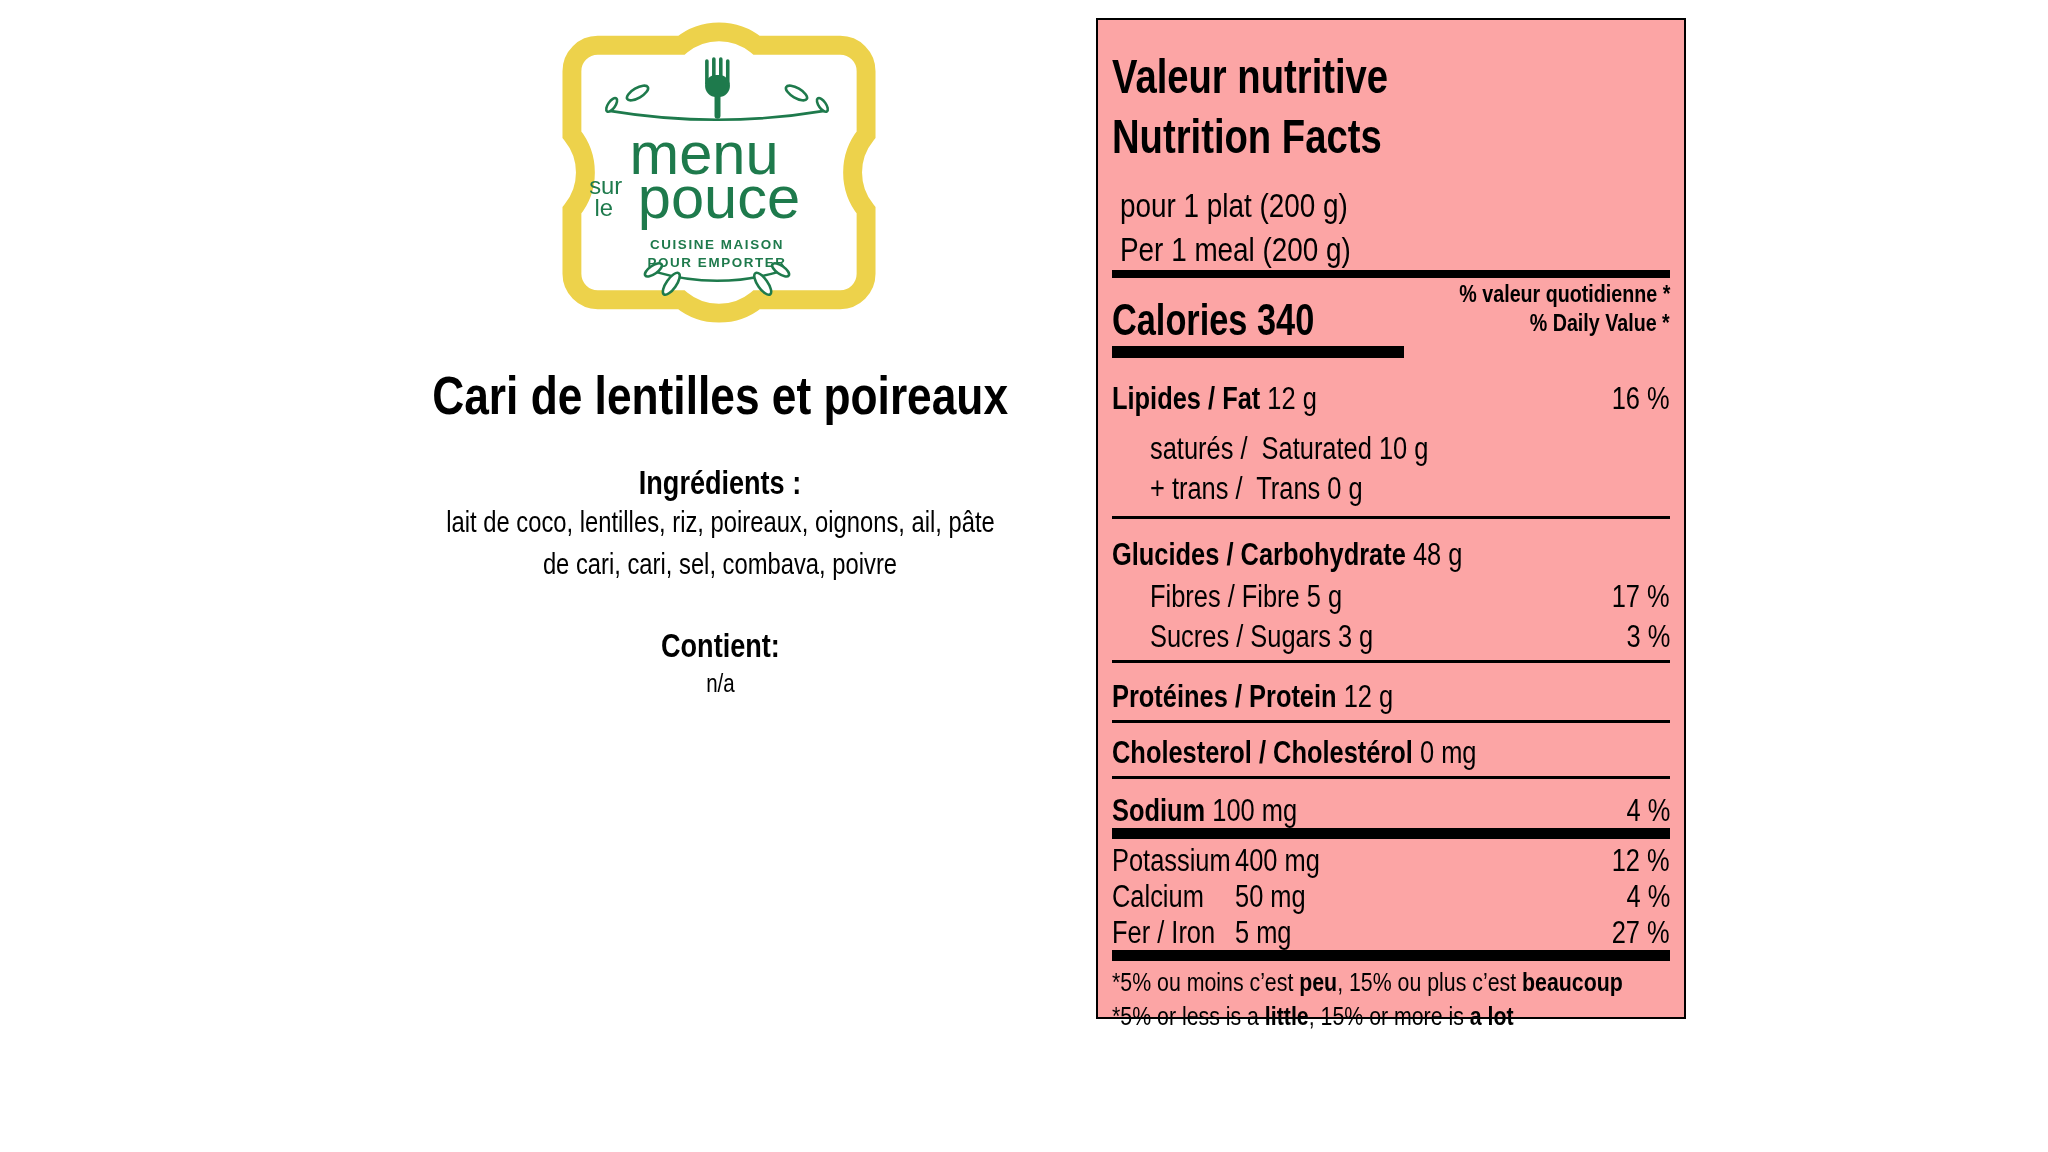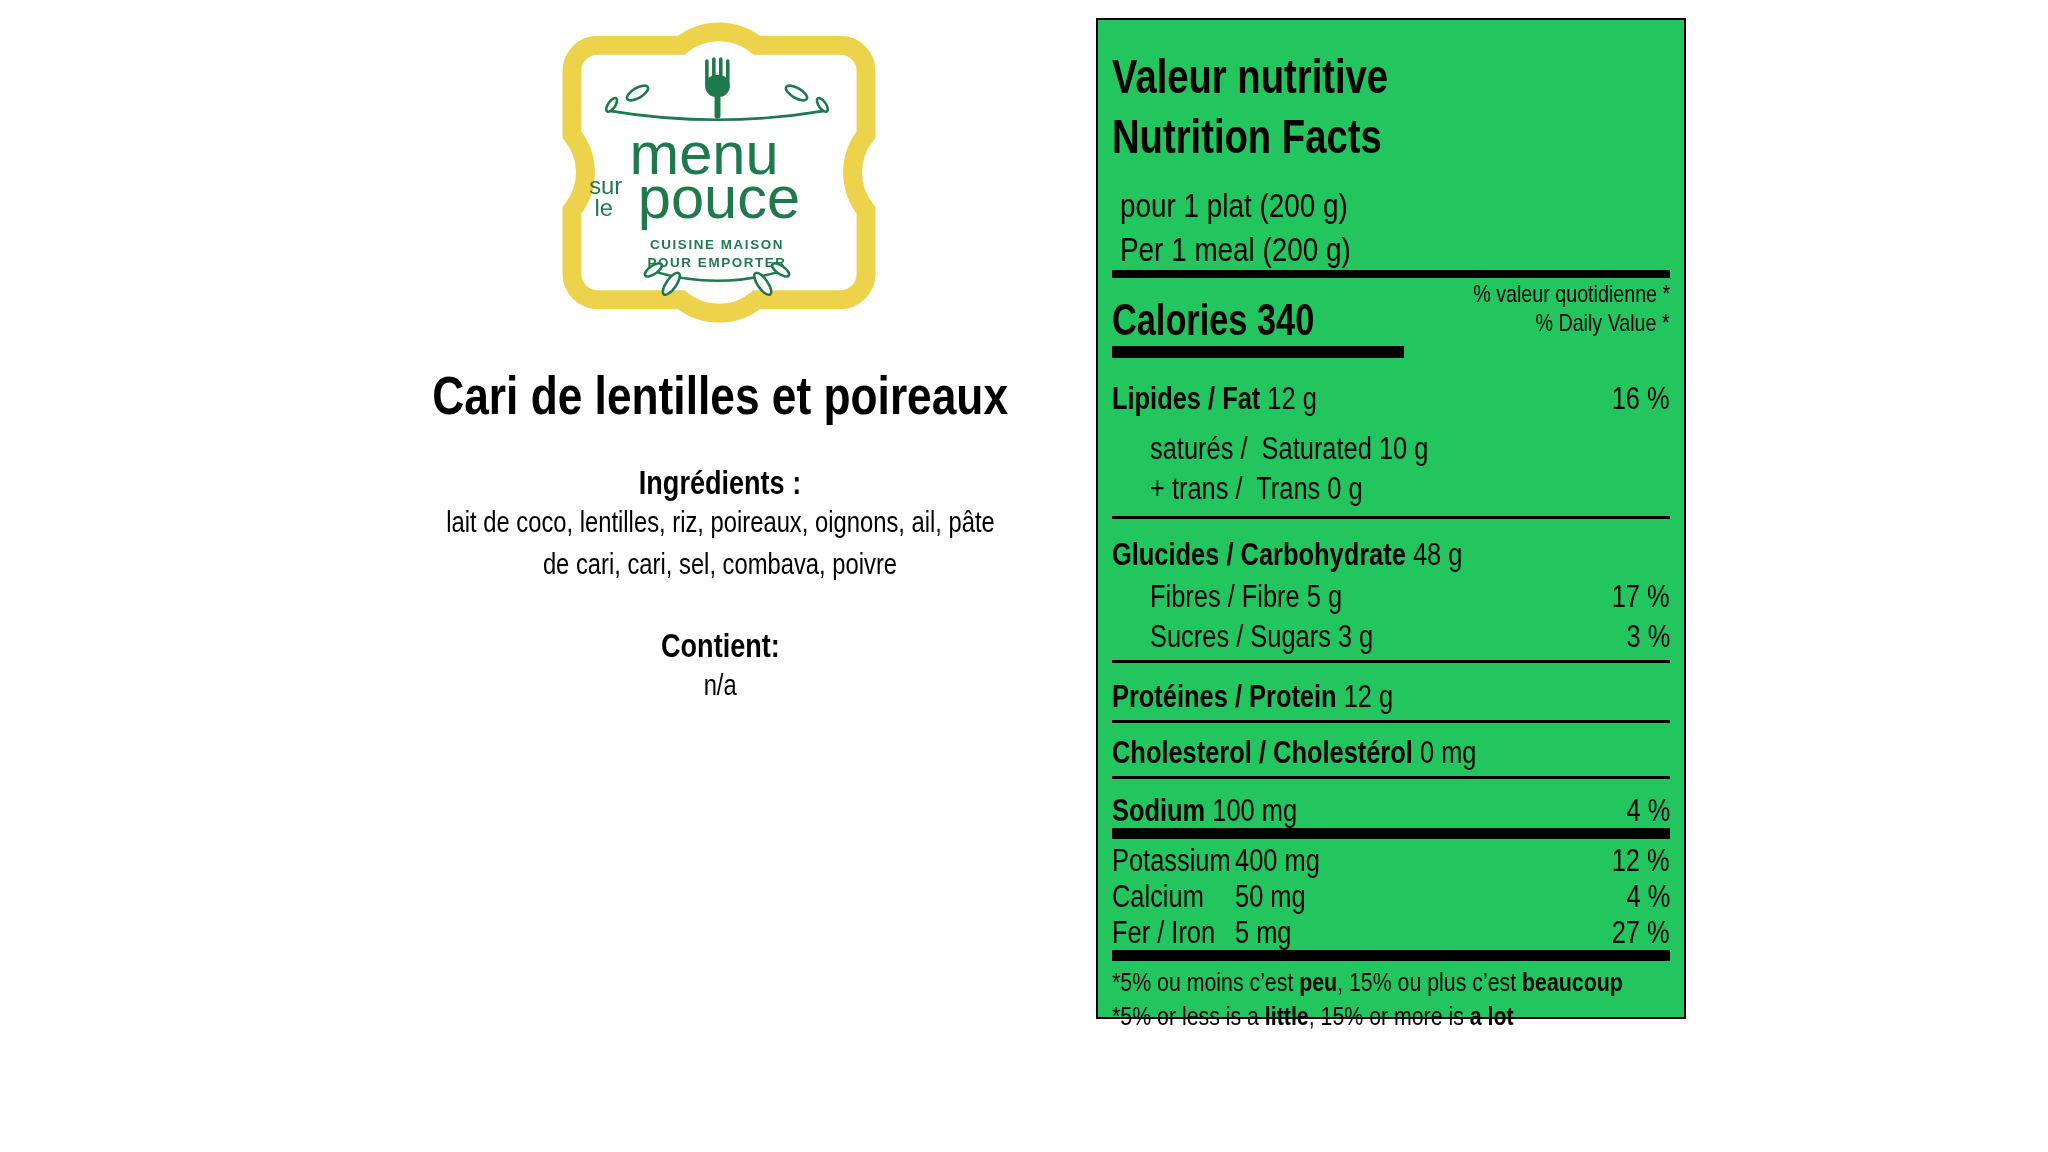--- a/index.html
+++ b/index.html
@@ -11,30 +11,30 @@
   .cxl{display:inline-block;transform:scaleX(.82);transform-origin:0 0;white-space:pre;}
   .cxr{display:inline-block;transform:scaleX(.82);transform-origin:100% 0;white-space:pre;}
 
   
   #left-col{position:absolute;left:320px;top:0;width:800px;text-align:center;}
   #logo{position:absolute;left:560px;top:21px;width:318px;height:303px;}
   #product-title{position:absolute;left:0;right:0;top:364px;font-size:54px;font-weight:bold;}
   #ingredients-heading{position:absolute;left:0;right:0;top:464px;font-size:33px;font-weight:bold;}
   .ing-line{position:absolute;left:0;right:0;font-size:29px;}
   #contains-heading{position:absolute;left:0;right:0;top:627px;font-size:33px;font-weight:bold;}
-  #contains-value{position:absolute;left:0;right:0;top:669px;font-size:29px;}
+  #contains-value{position:absolute;left:0;right:0;top:669px;font-size:25px;}
 
   
   #panel{position:absolute;left:1096px;top:18px;width:590px;height:1001px;
-         border:2px solid #000;box-sizing:border-box;background:#22c55e;}
+         border:2px solid #000;box-sizing:border-box;background:#fca5a5;}
   #panel .inner{position:absolute;left:14px;right:14px;top:0;bottom:0;}
   .ptitle{position:absolute;left:0;font-size:49px;font-weight:bold;line-height:1;}
   .serving{position:absolute;left:8px;font-size:34px;line-height:1;}
   .rule{position:absolute;left:0;right:0;background:#000;}
-  .dvline{position:absolute;right:0;font-size:24px;font-weight:normal;line-height:1;text-align:right;}
+  .dvline{position:absolute;right:0;font-size:24px;font-weight:bold;line-height:1;text-align:right;}
   #calories{position:absolute;left:0;top:278px;font-size:44px;font-weight:bold;line-height:1;}
   #cal-bar{position:absolute;left:0;top:326px;width:292px;height:12px;background:#000;}
   .prow{position:absolute;left:0;right:0;height:36px;font-size:31px;line-height:1.1;}
   .prow .lbl{position:absolute;left:0;top:0;}
   .prow .lbl.ind{left:38px;}
   .prow .val{position:absolute;right:0;top:0;}
   .mname{display:inline-block;width:150px;}
   .fnote{position:absolute;left:0;right:0;font-size:26px;line-height:1.15;}
 </style>
 </head>

